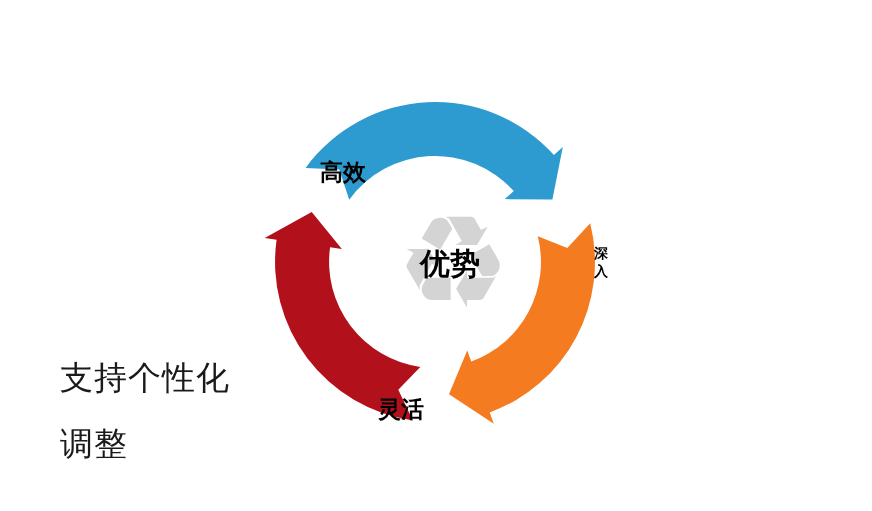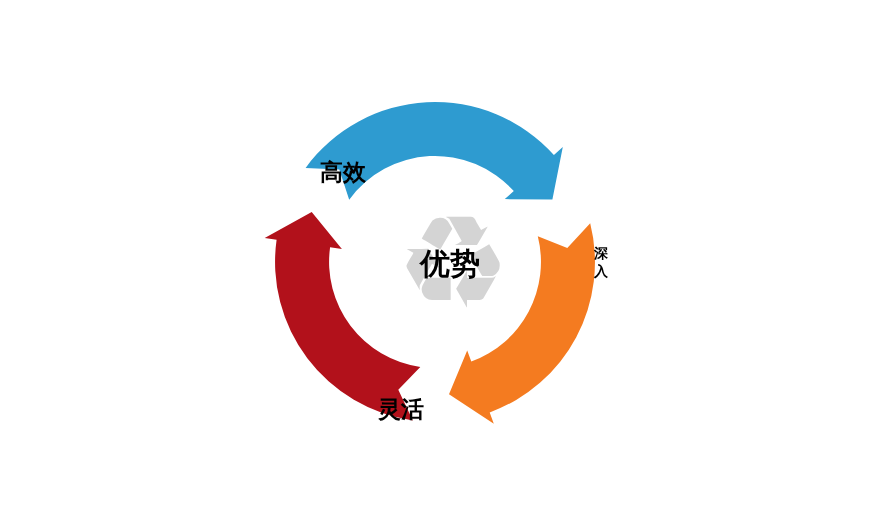--- a/index.html
+++ b/index.html
@@ -112,14 +112,18 @@
   <div class="arc-label" style="left:320px; top:136px;margin-top:21px;">高效</div>
 
   <div class="arc-label vertical" style="left:594px; top:244px;">深入</div>
 
   <div class="arc-label" style="left:378px; top:394px;">灵活</div>
 
 
   <div class="callout" style="left:653px; top:218px;">
   </div>
 
+  <div class="callout" style="left:60px; top:345px; line-height:2.0;">
+    <div>支持个性化</div>
+    <div>调整</div>
+  </div>
 
 </div>
 
 </body></html>

